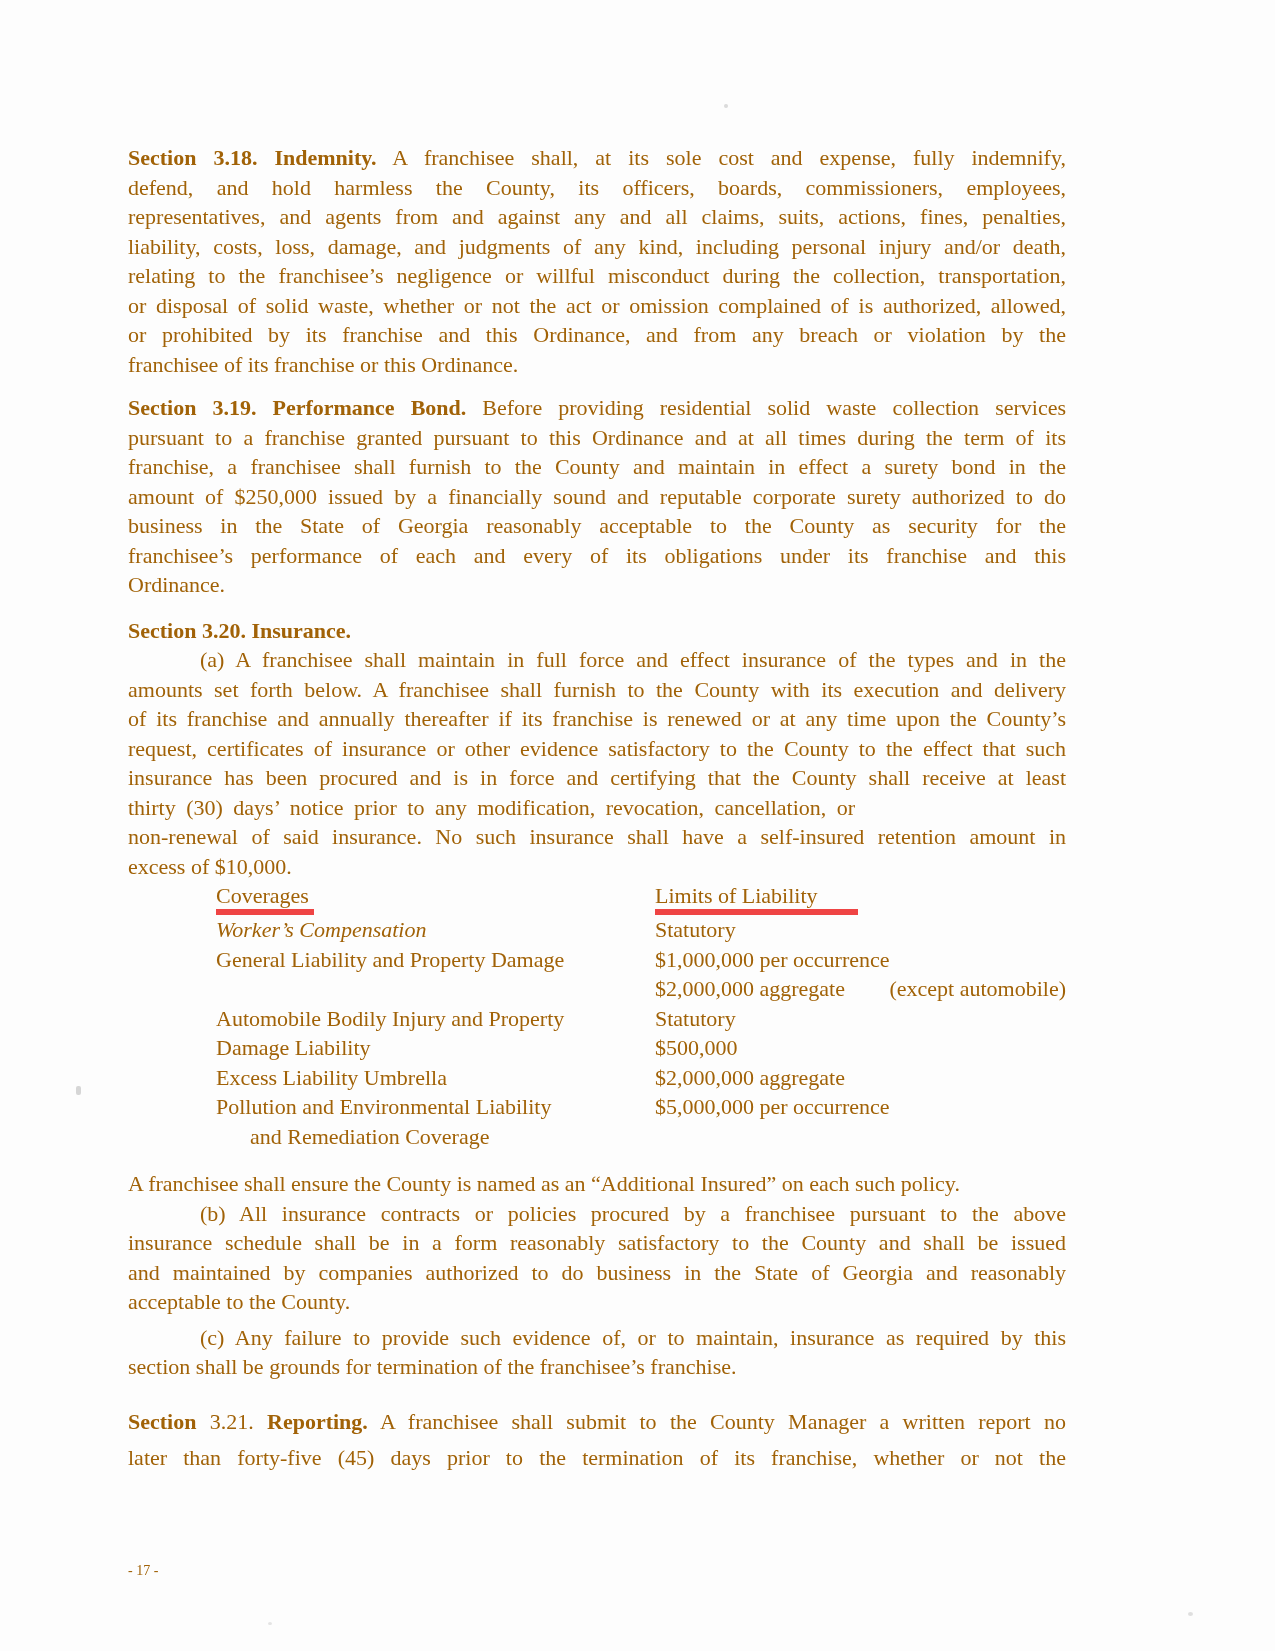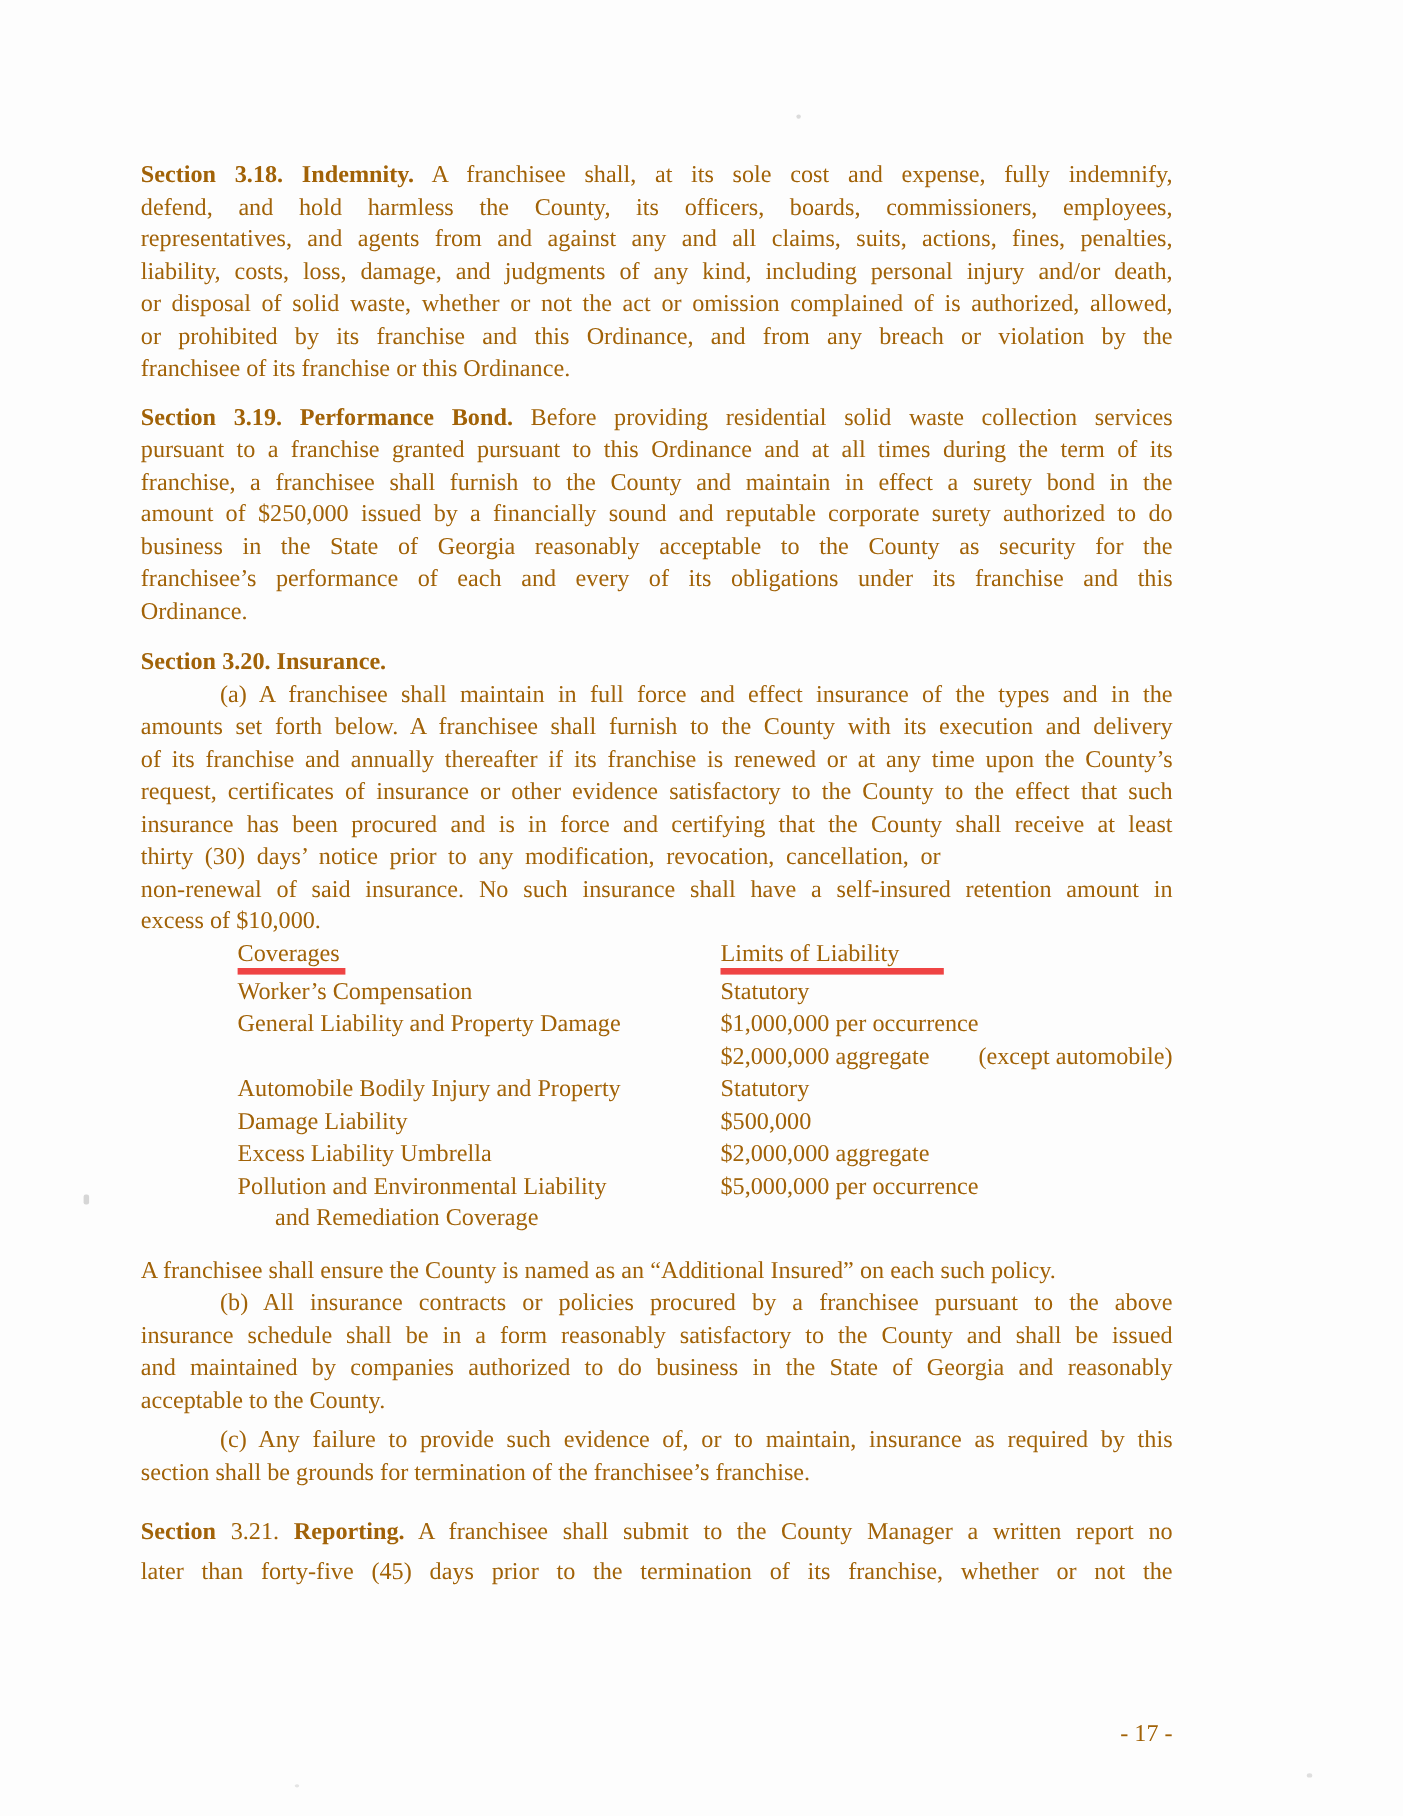--- a/index.html
+++ b/index.html
@@ -21,39 +21,40 @@
   .b{font-weight:700;}
   
   .trow{position:relative;min-height:29.5px;}
   .c1{display:block;}
   .c2{position:absolute;top:0;}
   .hd{display:inline-block;border-bottom:6px solid #ef4444;line-height:27px;}
   .hd-c1{padding-right:5px;}
   .hd-c2{padding-right:40px;}
   .page-number{
     position:absolute;left:128px;width:938px;top:1563px;
-    text-align:right;font-size:22px;
+    text-align:left;font-size:14px;
   }
   
   .speck{position:absolute;background:#9a9a9a;border-radius:50%;}
   .s1{left:724px;top:104px;width:4px;height:4px;opacity:.35;}
   .s2{left:76px;top:1086px;width:5px;height:9px;opacity:.4;border-radius:2px;}
   .s3{left:1188px;top:1612px;width:5px;height:4px;opacity:.3;}
   .s4{left:268px;top:1622px;width:4px;height:3px;opacity:.25;}
 </style>
 </head>
 <body>
 
 <div class="page">
   <div class="content">
       <div class="para">
         <div class="ln just"><span class="b">Section 3.18. Indemnity.</span><span> A franchisee shall, at its sole cost and expense, fully indemnify,</span></div>
         <div class="ln just"><span>defend, and hold harmless the County, its officers, boards, commissioners, employees,</span></div>
         <div class="ln just"><span>representatives, and agents from and against any and all claims, suits, actions, fines, penalties,</span></div>
         <div class="ln just"><span>liability, costs, loss, damage, and judgments of any kind, including personal injury and/or death,</span></div>
+        <div class="ln just"><span>relating to the franchisee’s negligence or willful misconduct during the collection, transportation,</span></div>
         <div class="ln just"><span>or disposal of solid waste, whether or not the act or omission complained of is authorized, allowed,</span></div>
         <div class="ln just"><span>or prohibited by its franchise and this Ordinance, and from any breach or violation by the</span></div>
         <div class="ln"><span>franchisee of its franchise or this Ordinance.</span></div>
       </div>
       <div class="para" style="margin-top: 14px;">
         <div class="ln just"><span class="b">Section 3.19. Performance Bond.</span><span> Before providing residential solid waste collection services</span></div>
         <div class="ln just"><span>pursuant to a franchise granted pursuant to this Ordinance and at all times during the term of its</span></div>
         <div class="ln just"><span>franchise, a franchisee shall furnish to the County and maintain in effect a surety bond in the</span></div>
         <div class="ln just"><span>amount of $250,000 issued by a financially sound and reputable corporate surety authorized to do</span></div>
         <div class="ln just"><span>business in the State of Georgia reasonably acceptable to the County as security for the</span></div>
@@ -72,21 +73,21 @@
         <div class="ln" style="word-spacing: 5px;"><span>thirty (30) days’ notice prior to any modification, revocation, cancellation, or</span></div>
         <div class="ln just"><span>non-renewal of said insurance. No such insurance shall have a self-insured retention amount in</span></div>
         <div class="ln"><span>excess of $10,000.</span></div>
       </div>
       <div>
         <div class="trow">
           <span class="c1" style="padding-left: 88px;"><span class="hd hd-c1">Coverages</span></span>
           <span class="c2" style="left: 527px;"><span class="hd hd-c2">Limits of Liability</span></span>
         </div>
         <div class="trow">
-          <span class="c1" style="padding-left: 88px;">Worker’s Compensation</span>
+          <span class="c1" style="padding-left: 88px; font-style: italic;">Worker’s Compensation</span>
           <span class="c2" style="left: 527px;">Statutory</span>
         </div>
         <div class="trow">
           <span class="c1" style="padding-left: 88px;">General Liability and Property Damage</span>
           <span class="c2" style="left: 527px;">$1,000,000 per occurrence</span>
         </div>
         <div class="trow">
           <span class="c1" style="padding-left: 110px; text-align: right;">(except automobile)</span>
           <span class="c2" style="left: 527px;">$2,000,000 aggregate</span>
         </div>

